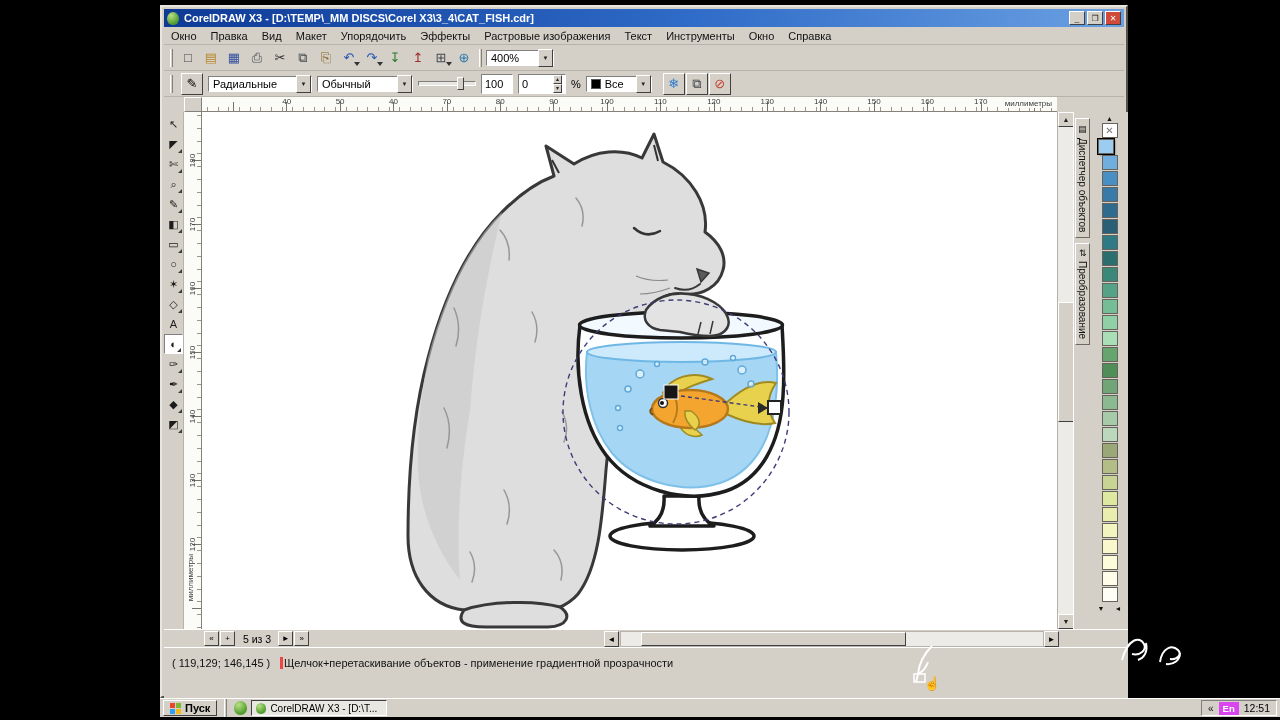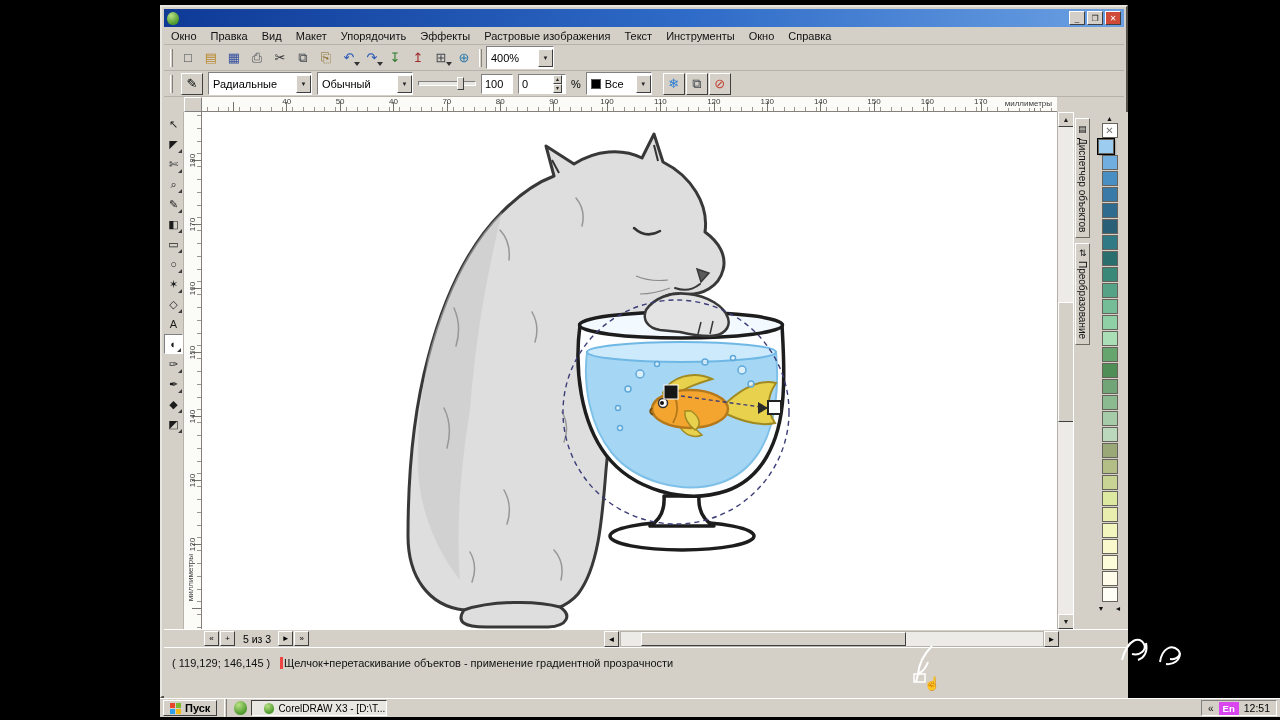--- a/index.html
+++ b/index.html
@@ -19,21 +19,21 @@
   .wbtn.close{background:#cf4a38;color:#fff;}
 
   .menubar{position:absolute;left:2px;top:21px;right:2px;height:17px;background:#d4d0c8;display:flex;align-items:center;border-bottom:1px solid #b7b3ab;}
   .mi{font-size:11px;color:#111;padding:2px 7px;white-space:nowrap;}
 
   .stdbar{position:absolute;left:2px;top:38px;right:2px;height:26px;display:flex;align-items:center;gap:1px;padding-left:3px;border-bottom:1px solid #b7b3ab;}
   .grip{width:3px;height:18px;border-left:1px solid #fff;border-right:1px solid #85817a;margin:0 3px;flex:none;}
   .tblist{display:flex;align-items:center;gap:1px;}
   .tbi{width:22px;height:22px;display:flex;align-items:center;justify-content:center;font-size:13px;position:relative;flex:none;}
   .tbi.dd::after{content:"";position:absolute;right:0;bottom:3px;border-left:3px solid transparent;border-right:3px solid transparent;border-top:4px solid #333;}
-  .combo{height:23px;background:#fff;border:1px solid;border-color:#808080 #ffffff #ffffff #808080;display:flex;align-items:center;font-size:11px;padding-left:4px;position:relative;flex:none;}
+  .combo{height:16px;background:#fff;border:1px solid;border-color:#808080 #ffffff #ffffff #808080;display:flex;align-items:center;font-size:11px;padding-left:4px;position:relative;flex:none;}
   .combo .ctext{white-space:nowrap;overflow:hidden;flex:1;}
   .combo .dda{margin-left:auto;width:15px;height:18px;background:#d4d0c8;border:1px solid;border-color:#ffffff #404040 #404040 #ffffff;display:flex;align-items:center;justify-content:center;font-size:6px;color:#222;flex:none;}
   .numbox{height:20px;background:#fff;border:1px solid;border-color:#808080 #ffffff #ffffff #808080;display:flex;align-items:center;font-size:11px;padding:0 3px;flex:none;}
 
   .propbar{position:absolute;left:2px;top:64px;right:2px;height:26px;display:flex;align-items:center;gap:5px;padding-left:3px;border-bottom:1px solid #b7b3ab;}
   .pbtn{width:22px;height:22px;font-size:13px;flex:none;}
   .slider{width:58px;height:5px;border:1px solid;border-color:#808080 #fff #fff #808080;background:#e8e6e0;position:relative;flex:none;}
   .slider .knob{position:absolute;left:68%;top:-5px;width:7px;height:13px;background:#d4d0c8;border:1px solid;border-color:#ffffff #404040 #404040 #ffffff;}
   .spincol{display:flex;flex-direction:column;margin-left:4px;}
   .spincol span{font-size:6px;line-height:5px;color:#222;padding:1px 2px;background:#d4d0c8;border:1px solid;border-color:#fff #404040 #404040 #fff;}
@@ -98,35 +98,36 @@
   .hthumb{position:absolute;left:20px;top:0;width:265px;height:14px;}
 
   .statusbar{left:2px;top:640px;width:964px;height:51px;background:#d4d0c8;border-top:1px solid #fff;position:absolute;font-size:11px;color:#111;}
   .coords{position:absolute;left:8px;top:9px;padding-right:10px;border-right:3px solid #ef4444;white-space:nowrap;}
   .statmsg{position:absolute;left:120px;top:9px;white-space:nowrap;}
 
   .taskbar{left:160px;top:698px;width:1120px;height:19px;background:#d4d0c8;border-top:1px solid #fff;display:flex;align-items:center;padding:0 3px;gap:4px;position:absolute;}
   .startbtn{height:16px;padding:0 6px;gap:4px;font-size:11px;font-weight:bold;}
   .flag{display:grid;grid-template-columns:5px 5px;grid-template-rows:5px 5px;gap:1px;}
   .flag i{display:block;}
-  .taskbtn{height:16px;width:136px;justify-content:flex-start;gap:4px;padding:0 12px;font-size:10px;overflow:hidden;white-space:nowrap;}
+  .taskbtn{height:16px;width:136px;justify-content:flex-start;gap:4px;padding:0 4px;font-size:10px;overflow:hidden;white-space:nowrap;}
   .tray{margin-left:auto;height:16px;border:1px solid;border-color:#808080 #fff #fff #808080;display:flex;align-items:center;gap:5px;padding:0 6px;}
   .chev{font-size:10px;color:#111;}
   .lang{background:#d946ef;color:#fff;font-size:9.5px;font-weight:bold;padding:0 4px;line-height:13px;}
   .clock{font-size:10.5px;}
 
   .doodle{position:absolute;color:#fff;}
 </style>
 </head>
 <body>
 
 <div id="appwin" class="abs">
 
   <div class="titlebar">
     <span class="balloon"></span>
+    <span class="title">CorelDRAW X3 - [D:\TEMP\_MM DISCS\Corel X3\3_4\CAT_FISH.cdr]</span>
     <span class="winbtns">
       <span class="wbtn btn3d">_</span>
       <span class="wbtn btn3d">❐</span>
       <span class="wbtn btn3d close">✕</span>
     </span>
   </div>
 
   <div class="menubar">
 
   <span class="mi">Окно</span>

